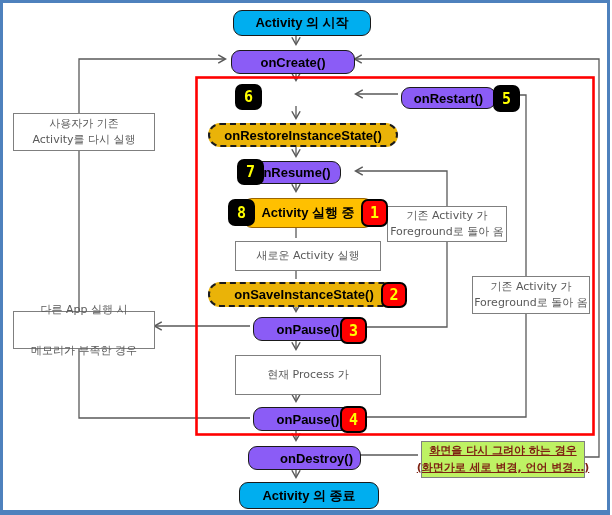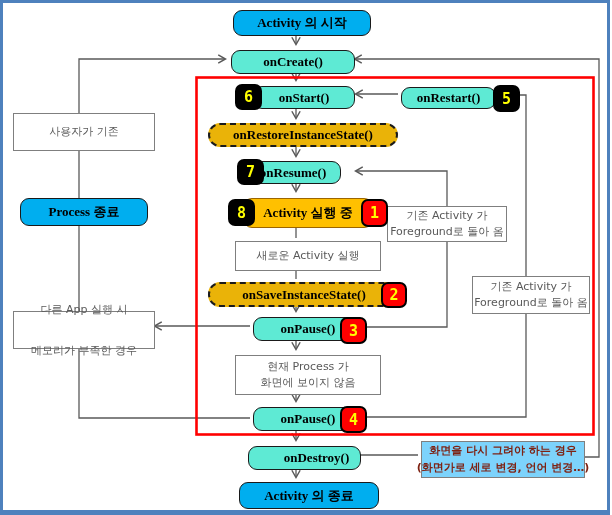--- a/index.html
+++ b/index.html
@@ -12,47 +12,47 @@
     font-family:"DejaVu Sans",sans-serif;
     overflow:hidden;
   }
   #wires{position:absolute;left:0;top:0;z-index:0;}
   .node{
     position:absolute;
     box-sizing:border-box;
     display:flex;align-items:center;justify-content:center;
     text-align:center;
     z-index:2;
-    font-family:Liberation Serif, serif;
+    font-family:Liberation Sans, sans-serif;
     font-weight:bold;color:#000;
     white-space:nowrap;
   }
   .blue{background:#00AEEF;border:1.5px solid #1a1a1a;border-radius:9px;font-size:13px;}
-  .yellow{background:#5eead4;border:1.5px solid #1a1a1a;border-radius:9px;font-size:13px;}
+  .yellow{background:#8b5cf6;border:1.5px solid #1a1a1a;border-radius:9px;font-size:13px;}
   .orange{background:#FFC000;border:1.5px solid #9C6500;border-radius:9px;font-size:13px;}
   .dashed{background:#eab308;border:2px dashed #1a1a1a;border-radius:12px;font-size:13px;}
   .plainbox{
     background:#ffffff;border:1px solid #7f7f7f;
     font-family:"DejaVu Sans",sans-serif;font-weight:normal;
     font-size:11px;color:#595959;line-height:1.45;
     flex-direction:column;
   }
   .badge{
     position:absolute;box-sizing:border-box;z-index:3;
     display:flex;align-items:center;justify-content:center;
     font-family:"DejaVu Sans Mono","DejaVu Sans",monospace;
     font-weight:bold;font-size:15px;color:#FFFF00;
   }
   .badge.black{background:#000000;border-radius:7px;}
   .badge.red{background:#FF0000;border:2.5px solid #000;border-radius:7px;}
   .redbox{
-    background:#7dd3fc;border:1px solid #7f7f7f;
+    background:#bef264;border:1px solid #7f7f7f;
     font-family:"DejaVu Sans",sans-serif;
     font-size:11px;font-weight:bold;color:#7E2213;
-    line-height:1.5;flex-direction:column;
+    line-height:1.5;flex-direction:column;text-decoration:underline;
   }
 </style>
 </head>
 <body>
 
 <div id="stage">
 
   <svg id="wires" width="604" height="507" viewBox="3 3 604 507">
     <defs>
       <marker id="arr" viewBox="0 0 10 10" refX="7.5" refY="5" markerWidth="8" markerHeight="8" orient="auto-start-reverse">
@@ -88,21 +88,20 @@
       <path d="M582,457 L599,457 L599,59 L355,59" marker-end="url(#arr)"></path>
 
       <rect x="196.5" y="77.5" width="397" height="357" stroke="#FF0000" stroke-width="2.6"></rect>
     </g>
   </svg>
 
   <div class="node blue" style="left:230px;top:7px;width:138px;height:26px;">Activity 의 시작</div>
 
   <div class="node yellow" style="left:228px;top:47px;width:124px;height:24px;">onCreate()</div>
 
-  <div class="node yellow" style="left:250px;top:83px;width:102px;height:23px;">onStart()</div>
   <div class="badge black" style="left:232px;top:81px;width:27px;height:26px;">6</div>
 
   <div class="node yellow" style="left:398px;top:84px;width:95px;height:22px;text-align:center;">onRestart()</div>
   <div class="badge black" style="left:490px;top:82px;width:27px;height:27px;">5</div>
 
   <div class="node dashed" style="left:205px;top:120px;width:190px;height:24px;">onRestoreInstanceState()</div>
 
   <div class="node yellow" style="left:242px;top:158px;width:96px;height:23px;">onResume()</div>
   <div class="badge black" style="left:234px;top:156px;width:27px;height:26px;">7</div>
 
@@ -115,35 +114,34 @@
   </div>
 
   <div class="node dashed" style="left:205px;top:279px;width:192px;height:25px;">onSaveInstanceState()</div>
   <div class="badge red" style="left:378px;top:279px;width:26px;height:26px;">2</div>
 
   <div class="node yellow" style="left:250px;top:314px;width:110px;height:24px;">onPause()</div>
   <div class="badge red" style="left:337px;top:314px;width:27px;height:27px;">3</div>
 
   <div class="node plainbox" style="left:232px;top:352px;width:146px;height:40px;">
     <span>현재 Process 가</span>
-    <span>화면에 보이지 않음</span>
   </div>
 
   <div class="node yellow" style="left:250px;top:404px;width:110px;height:24px;">onPause()</div>
   <div class="badge red" style="left:337px;top:403px;width:27px;height:27px;">4</div>
 
   <div class="node yellow" style="left:245px;top:443px;width:113px;height:24px;padding-left:24px;">onDestroy()</div>
 
   <div class="node blue" style="left:228px;top:479px;width:140px;height:27px;margin-left:8px;">Activity 의 종료</div>
 
   <div class="node plainbox" style="left:10px;top:110px;width:142px;height:38px;">
     <span>사용자가 기존</span>
+    <span>Activity를 다시 실행</span>
   </div>
 
-  <div class="node blue" style="left:17px;top:195px;width:128px;height:28px;">Process 종료</div>
 
   <div class="node plainbox" style="left:10px;top:308px;width:142px;height:38px;gap:25px;">
     <span>다른 App 실행 시</span>
     <span>메모리가 부족한 경우</span>
   </div>
 
   <div class="node plainbox" style="left:384px;top:203px;width:120px;height:36px;">
     <span>기존 Activity 가</span>
     <span>Foreground로 돌아 옴</span>
   </div>

